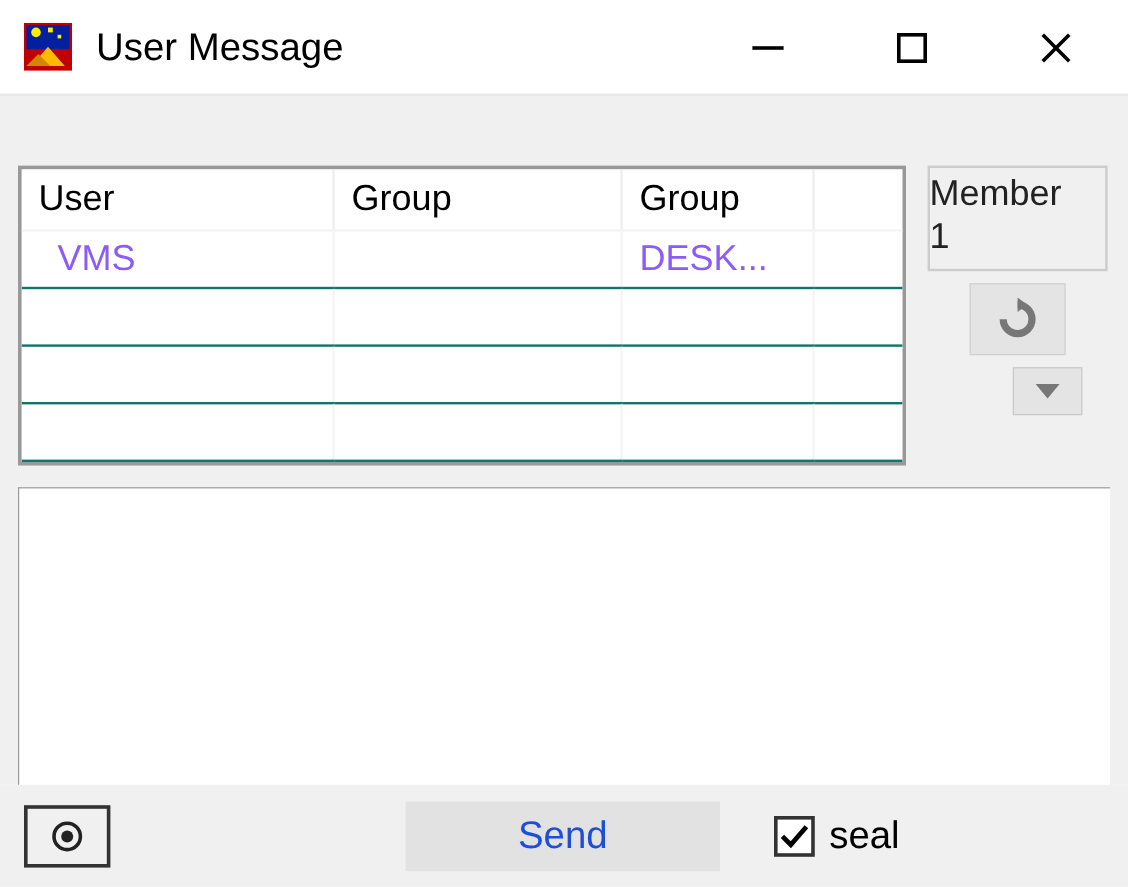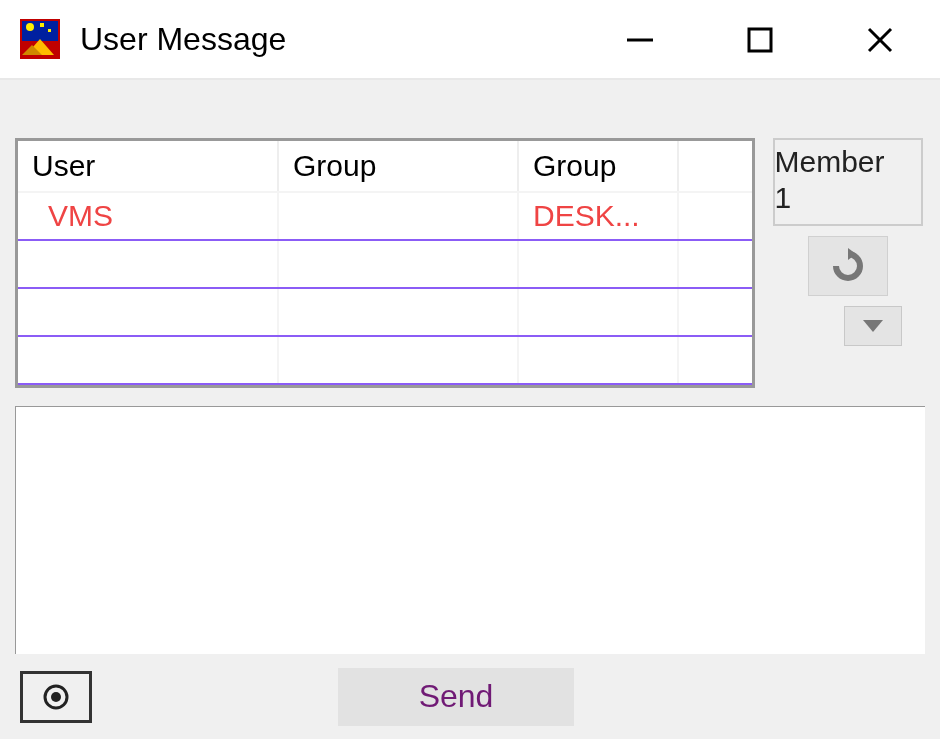--- a/index.html
+++ b/index.html
@@ -80,22 +80,22 @@
       border-bottom: 2px solid #f4f4f4;
       color: #000;
       height: 50px;
       overflow: hidden;
       white-space: nowrap;
     }
     td {
       font-size: 30px;
       padding: 4px 14px;
       border-right: 2px solid #f4f4f4;
-      border-bottom: 2px solid #8b5cf6;
-      color: #ef4444;
+      border-bottom: 2px solid #0f766e;
+      color: #8b5cf6;
       height: 48px;
       white-space: nowrap;
       overflow: hidden;
       text-overflow: ellipsis;
     }
     td.user-cell { padding-left: 30px; }
     .side-col {
       flex: 1;
       display: flex;
       flex-direction: column;
@@ -158,26 +158,26 @@
       width: 72px;
       height: 52px;
       border: 3px solid #333;
       background: #f0f0f0;
       display: flex;
       align-items: center;
       justify-content: center;
       cursor: pointer;
     }
     .send-btn {
-      width: 236px;
+      width: 262px;
       height: 58px;
       background: #e2e2e2;
       border: none;
       font-size: 32px;
-      color: #701a75;
+      color: #1d4ed8;
       margin-left: 246px;
       cursor: pointer;
       font-family: inherit;
     }
     .seal-box {
       display: flex;
       align-items: center;
       margin-left: 45px;
       gap: 12px;
     }
@@ -299,13 +299,21 @@
 </div>
 
 <div class="bottombar">
   <div class="attach-btn">
     <svg width="30" height="30" viewBox="0 0 30 30">
       <circle cx="15" cy="15" r="11" fill="none" stroke="#222" stroke-width="3"></circle>
       <circle cx="15" cy="15" r="5" fill="#222"></circle>
     </svg>
   </div>
   <button class="send-btn">Send</button>
+  <div class="seal-box">
+    <div class="checkbox">
+      <svg width="26" height="26" viewBox="0 0 26 26">
+        <polyline points="3,13 10,20 23,5" fill="none" stroke="#000" stroke-width="4"></polyline>
+      </svg>
+    </div>
+    <span class="seal-label">seal</span>
+  </div>
 </div>
 
 </body></html>

